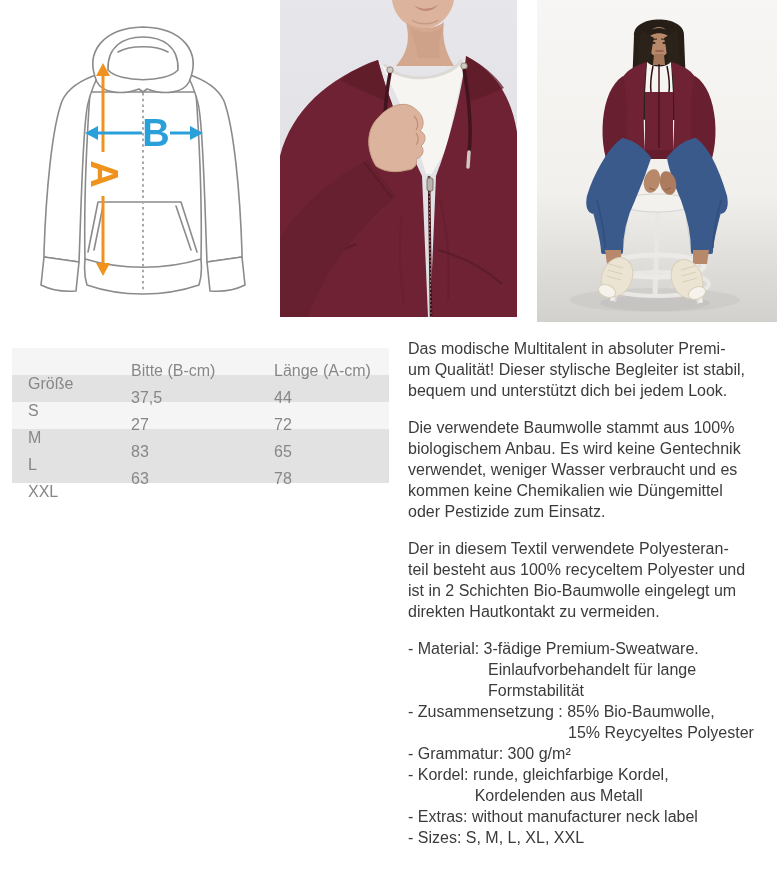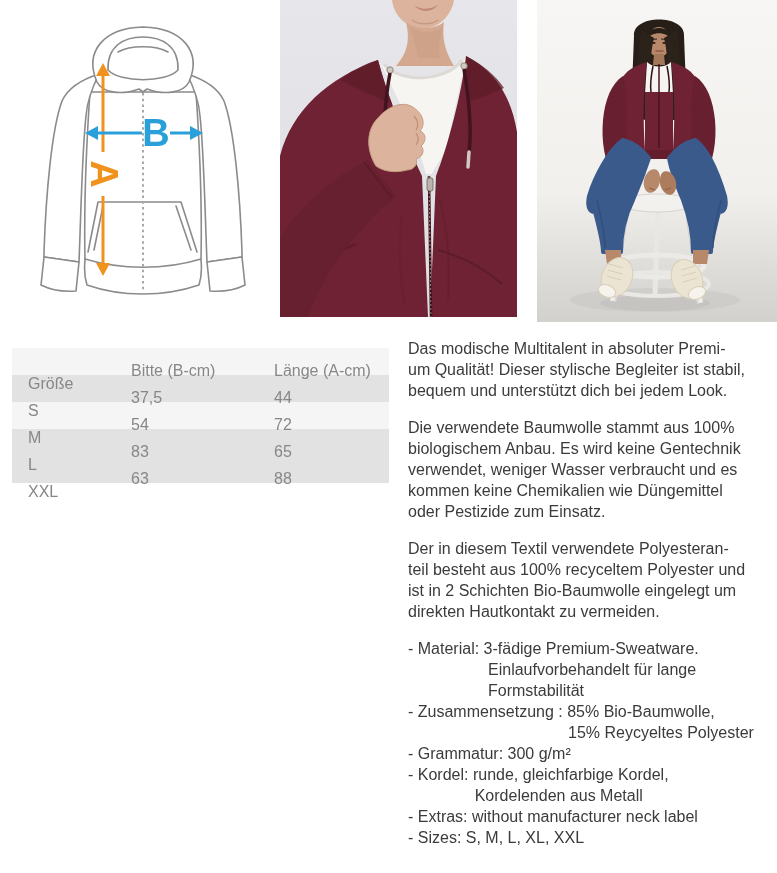--- a/index.html
+++ b/index.html
@@ -209,32 +209,32 @@
       <div>Bitte (B-cm)</div>
       <div>Länge (A-cm)</div>
     </div>
     <div class="st-row dark">
       <div>S</div>
       <div>37,5</div>
       <div>44</div>
     </div>
     <div class="st-row light">
       <div>M</div>
-      <div>54</div>
+      <div>27</div>
       <div>72</div>
     </div>
     <div class="st-row dark">
       <div>L</div>
       <div>83</div>
       <div>65</div>
     </div>
     <div class="st-row dark">
       <div>XXL</div>
       <div>63</div>
-      <div>88</div>
+      <div>78</div>
     </div>
   </div>
 
 
   <div class="description">
     <p>Das modische Multitalent in absoluter Premi-
 um Qualität! Dieser stylische Begleiter ist stabil,
 bequem und unterstützt dich bei jedem Look.</p>
     <p>Die verwendete Baumwolle stammt aus 100%
 biologischem Anbau. Es wird keine Gentechnik

